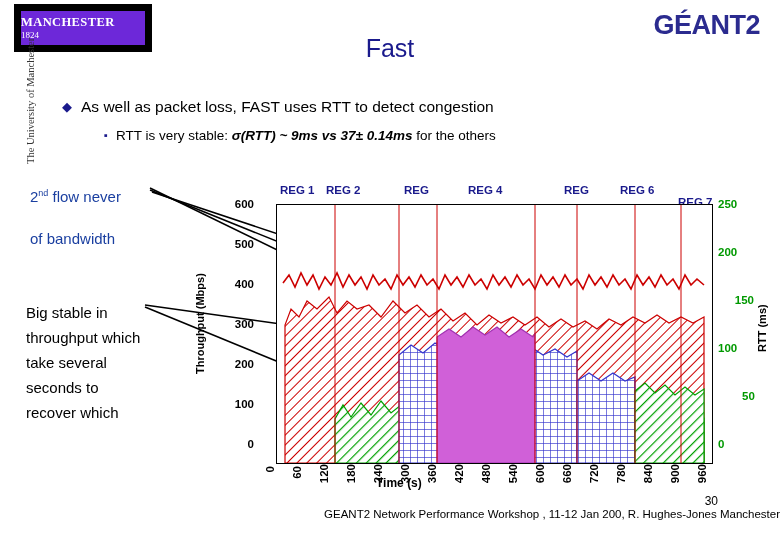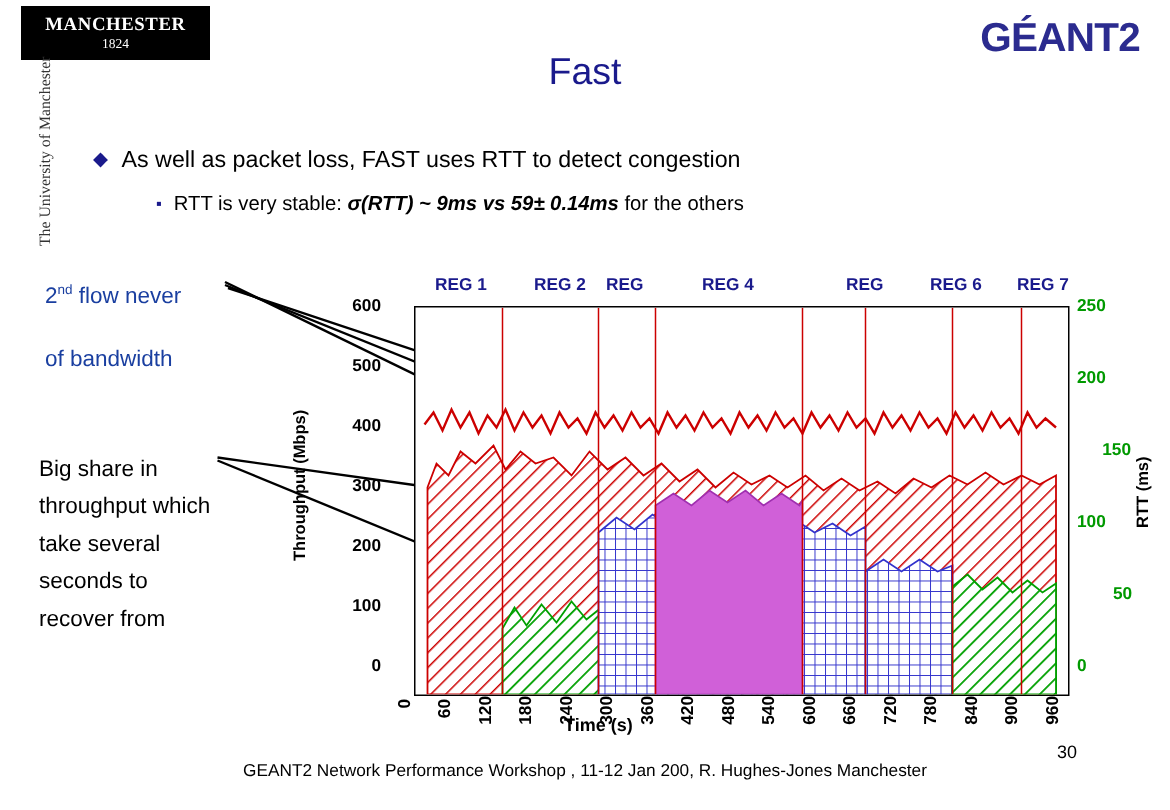--- a/index.html
+++ b/index.html
@@ -3,22 +3,22 @@
 <meta charset="utf-8">
 <style>
   html,body{margin:0;padding:0;}
   body{
     width:780px;height:540px;overflow:hidden;background:#ffffff;
     font-family:"Liberation Sans", sans-serif;position:relative;
   }
   
   .man-logo{
     position:absolute;left:14px;top:4px;width:124px;height:34px;
-    background:#000000;border:1px solid #000000;
-    display:flex;flex-direction:column;align-items:center;justify-content:center;
+    background:#6d28d9;border:7px solid #000000;
+    display:flex;flex-direction:column;justify-content:center;
   }
   .man-logo .m1{
     color:#ffffff;font-family:"Liberation Serif",serif;font-size:12.5px;
     letter-spacing:0.4px;font-weight:bold;line-height:13px;
   }
   .man-logo .m2{
     color:#ffffff;font-family:"Liberation Serif",serif;font-size:9px;
     line-height:10px;margin-top:1px;
   }
   .man-vert{
@@ -102,21 +102,21 @@
   .flow{
     position:absolute;font-size:11.5px;font-weight:bold;color:#1a1a8c;
     border:1.2px solid #1a1a8c;padding:1px 5px;background:#fff;white-space:nowrap;
   }
   .rttbox{
     position:absolute;font-size:11.5px;font-weight:bold;color:#cc0000;
     border:1.2px solid #cc0000;padding:1px 5px;background:#fff;white-space:nowrap;
   }
   
   .footer{
-    position:absolute;left:0;top:508px;width:780px;text-align:center;
+    position:absolute;left:0;top:508px;width:780px;text-align:right;
     font-size:11.5px;color:#000;
   }
   .pagenum{
     position:absolute;right:62px;top:494px;font-size:12px;color:#000;
   }
   svg{display:block;}
 </style>
 </head>
 <body>
 
@@ -127,34 +127,34 @@
 <div class="man-vert">The University of Manchester</div>
 
 <div class="geant">GÉANT2</div>
 
 <div class="slide-title">Fast</div>
 
 <div class="bullet1">
   <span class="dia">◆</span><span>As well as packet loss, FAST uses RTT to detect congestion</span>
 </div>
 <div class="bullet2">
-  <span class="sq">▪</span><span>RTT is very stable: </span><i>σ(RTT) ~ 9ms vs 59± 0.14ms</i><span> for the others</span>
+  <span class="sq">▪</span><span>RTT is very stable: </span><i>σ(RTT) ~ 9ms vs 37± 0.14ms</i><span> for the others</span>
 </div>
 
 <div class="note-a">
   <span>2</span><sup>nd</sup><span> flow never</span><br>
   <br>
   <span>of bandwidth</span>
 </div>
 <div class="note-b">
-  <span>Big share in</span><br>
+  <span>Big stable in</span><br>
   <span>throughput which</span><br>
   <span>take several</span><br>
   <span>seconds to</span><br>
-  <span>recover from</span>
+  <span>recover which</span>
 </div>
 
 <svg style="position:absolute;left:0;top:0;width:780px;height:540px;pointer-events:none;">
   <defs>
     <marker id="ah" markerWidth="9" markerHeight="9" refX="7" refY="3.2" orient="auto">
       <path d="M0,0 L7,3.2 L0,6.4 z" fill="#000"></path>
     </marker>
   </defs>
   <line x1="150" y1="188" x2="345" y2="283" stroke="#000" stroke-width="1.6" marker-end="url(#ah)"></line>
   <line x1="150" y1="190" x2="415" y2="297" stroke="#000" stroke-width="1.6" marker-end="url(#ah)"></line>
@@ -196,27 +196,27 @@
   <div class="xtick" style="left:284px;top:288px;">480</div>
   <div class="xtick" style="left:311px;top:288px;">540</div>
   <div class="xtick" style="left:338px;top:288px;">600</div>
   <div class="xtick" style="left:365px;top:288px;">660</div>
   <div class="xtick" style="left:392px;top:288px;">720</div>
   <div class="xtick" style="left:419px;top:288px;">780</div>
   <div class="xtick" style="left:446px;top:288px;">840</div>
   <div class="xtick" style="left:473px;top:288px;">900</div>
   <div class="xtick" style="left:500px;top:288px;">960</div>
 
-  <div class="reg" style="left:94px;top:8px;text-align:center;">REG 1</div>
-  <div class="reg" style="left:160px;top:8px;">REG 2</div>
+  <div class="reg" style="left:84px;top:8px;text-align:center;">REG 1</div>
+  <div class="reg" style="left:130px;top:8px;">REG 2</div>
   <div class="reg" style="left:208px;top:8px;">REG</div>
   <div class="reg" style="left:272px;top:8px;">REG 4</div>
   <div class="reg" style="left:368px;top:8px;">REG</div>
   <div class="reg" style="left:424px;top:8px;">REG 6</div>
-  <div class="reg" style="left:482px;top:8px;text-align:center;">REG 7</div>
+  <div class="reg" style="left:482px;top:20px;text-align:center;">REG 7</div>
 
   <div class="flow" style="left:88px;top:32px;">Flow 1</div>
   <div class="flow" style="left:148px;top:32px;">Flow 2</div>
   <div class="flow" style="left:208px;top:32px;">Flow 3</div>
   <div class="flow" style="left:272px;top:32px;">Flow 4</div>
   <div class="rttbox" style="left:428px;top:32px;">RTT</div>
 
   <div class="plot">
     <svg width="435" height="258" viewBox="0 0 435 258">
       <defs>

